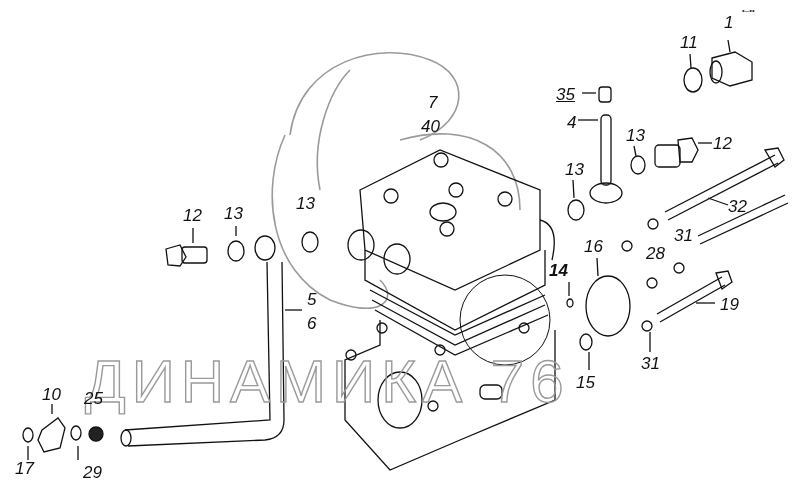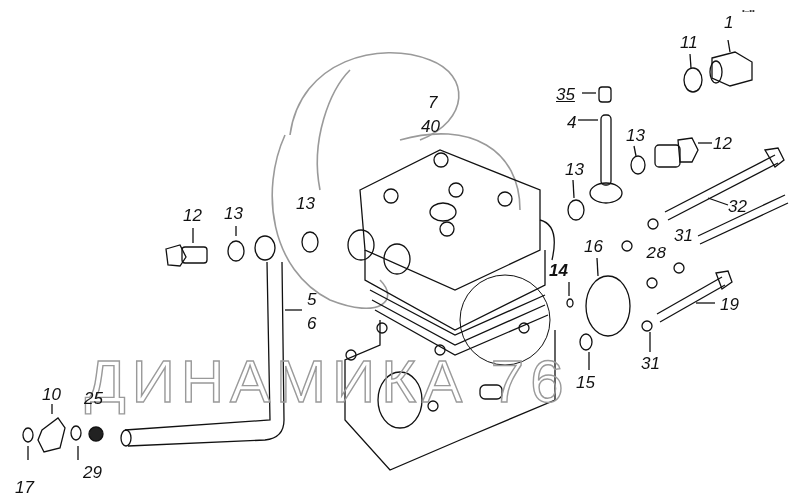--- a/index.html
+++ b/index.html
@@ -149,25 +149,25 @@
       <div class="lbl" style="left: 421px; top: 118px;">40</div>
       <div class="lbl" style="left: 626px; top: 127px;">13</div>
       <div class="lbl" style="left: 713px; top: 135px;">12</div>
       <div class="lbl" style="left: 565px; top: 161px;">13</div>
       <div class="lbl" style="left: 296px; top: 195px;">13</div>
       <div class="lbl" style="left: 183px; top: 207px;">12</div>
       <div class="lbl" style="left: 224px; top: 205px;">13</div>
       <div class="lbl" style="left: 728px; top: 198px;">32</div>
       <div class="lbl" style="left: 674px; top: 227px;">31</div>
       <div class="lbl" style="left: 584px; top: 238px;">16</div>
-      <div class="lbl" style="left: 646px; top: 245px; font-family: Liberation Mono, monospace;">28</div>
+      <div class="lbl" style="left: 646px; top: 245px;">28</div>
       <div class="lbl" style="left: 549px; top: 262px; font-weight: bold;">14</div>
       <div class="lbl" style="left: 720px; top: 296px;">19</div>
       <div class="lbl" style="left: 307px; top: 291px;">5</div>
       <div class="lbl" style="left: 307px; top: 315px;">6</div>
       <div class="lbl" style="left: 641px; top: 355px;">31</div>
       <div class="lbl" style="left: 576px; top: 374px;">15</div>
       <div class="lbl" style="left: 42px; top: 386px;">10</div>
       <div class="lbl" style="left: 84px; top: 390px;">25</div>
-      <div class="lbl" style="left: 15px; top: 479px; text-align: right;">17</div>
+      <div class="lbl" style="left: 15px; top: 460px; text-align: right;">17</div>
       <div class="lbl" style="left: 59px; top: 464px; margin-left: 24px;">29</div>
     </div>
 </div>
 
 </body></html>

